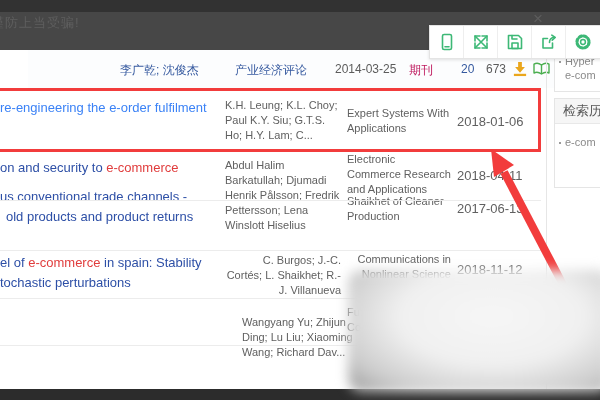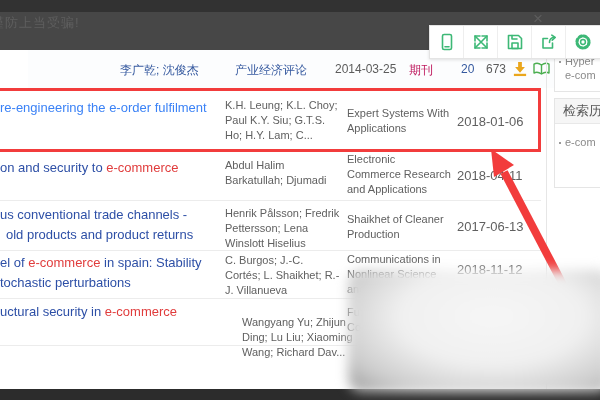--- a/index.html
+++ b/index.html
@@ -101,40 +101,39 @@
   </div>
 
   <div class="abs" style="left:0;top:152px;width:541px;height:48px;">
     <span class="abs title" style="left:0px;top:8px;"><span>on and security to </span><span class="kw">e-commerce</span></span>
     <div class="abs t11 authors" style="left:225px;top:6px;">Abdul Halim Barkatullah; Djumadi</div>
     <div class="abs t11 journal" style="left:347px;top:0px;">Electronic Commerce Research and Applications</div>
     <span class="abs datecell" style="left:457px;top:16px;">2018-04-11</span>
   </div>
   <div class="abs divider" style="left:0;top:200px;"></div>
 
-  <div class="abs" style="left:0;top:204px;width:541px;height:49px;">
+  <div class="abs" style="left:0;top:186px;width:541px;height:49px;">
     <span class="abs title" style="left:0px;top:3px;">us conventional trade channels -</span>
     <span class="abs title" style="left:0px;top:23px;padding-left:6px;">old products and product returns</span>
     <div class="abs t11 authors" style="left:225px;top:2px;">Henrik Pålsson; Fredrik Pettersson; Lena Winslott Hiselius</div>
     <div class="abs t11 journal" style="left:347px;top:8px;">Shaikhet of Cleaner Production</div>
     <span class="abs datecell" style="left:457px;top:15px;">2017-06-13</span>
   </div>
   <div class="abs divider" style="left:0;top:250px;"></div>
 
-  <div class="abs" style="left:0;top:251px;width:541px;height:47px;">
+  <div class="abs" style="left:0;top:251px;width:541px;height:47px;text-align:right;">
     <span class="abs title" style="left:0px;top:4px;"><span>el of </span><span class="kw">e-commerce</span><span> in spain: Stability</span></span>
     <span class="abs title" style="left:0px;top:24px;">tochastic perturbations</span>
     <div class="abs t11 authors" style="left:225px;top:2px;">C. Burgos; J.-C. Cortés; L. Shaikhet; R.-J. Villanueva</div>
     <div class="abs t11 journal" style="left:347px;top:1px;">Communications in Nonlinear Science and Nun</div>
     <span class="abs datecell" style="left:457px;top:11px;">2018-11-12</span>
   </div>
   <div class="abs divider" style="left:0;top:298px;"></div>
 
   <div class="abs" style="left:0;top:299px;width:541px;height:46px;">
-    <span class="abs title" style="left:0px;top:5px;"><span>uctural security in </span><span class="kw">e-commerce</span></span>
     <div class="abs t11 authors" style="left:225px;top:16px;margin-left:17px;">Wangyang Yu; Zhijun Ding; Lu Liu; Xiaoming Wang; Richard Dav...</div>
     <div class="abs t11" style="left:347px;top:6px;">
         <div>Futu</div>
         <div>Con</div>
       </div>
   </div>
   <div class="abs divider" style="left:0;top:345px;"></div>
 
   <div class="abs hi-box"></div>
 

